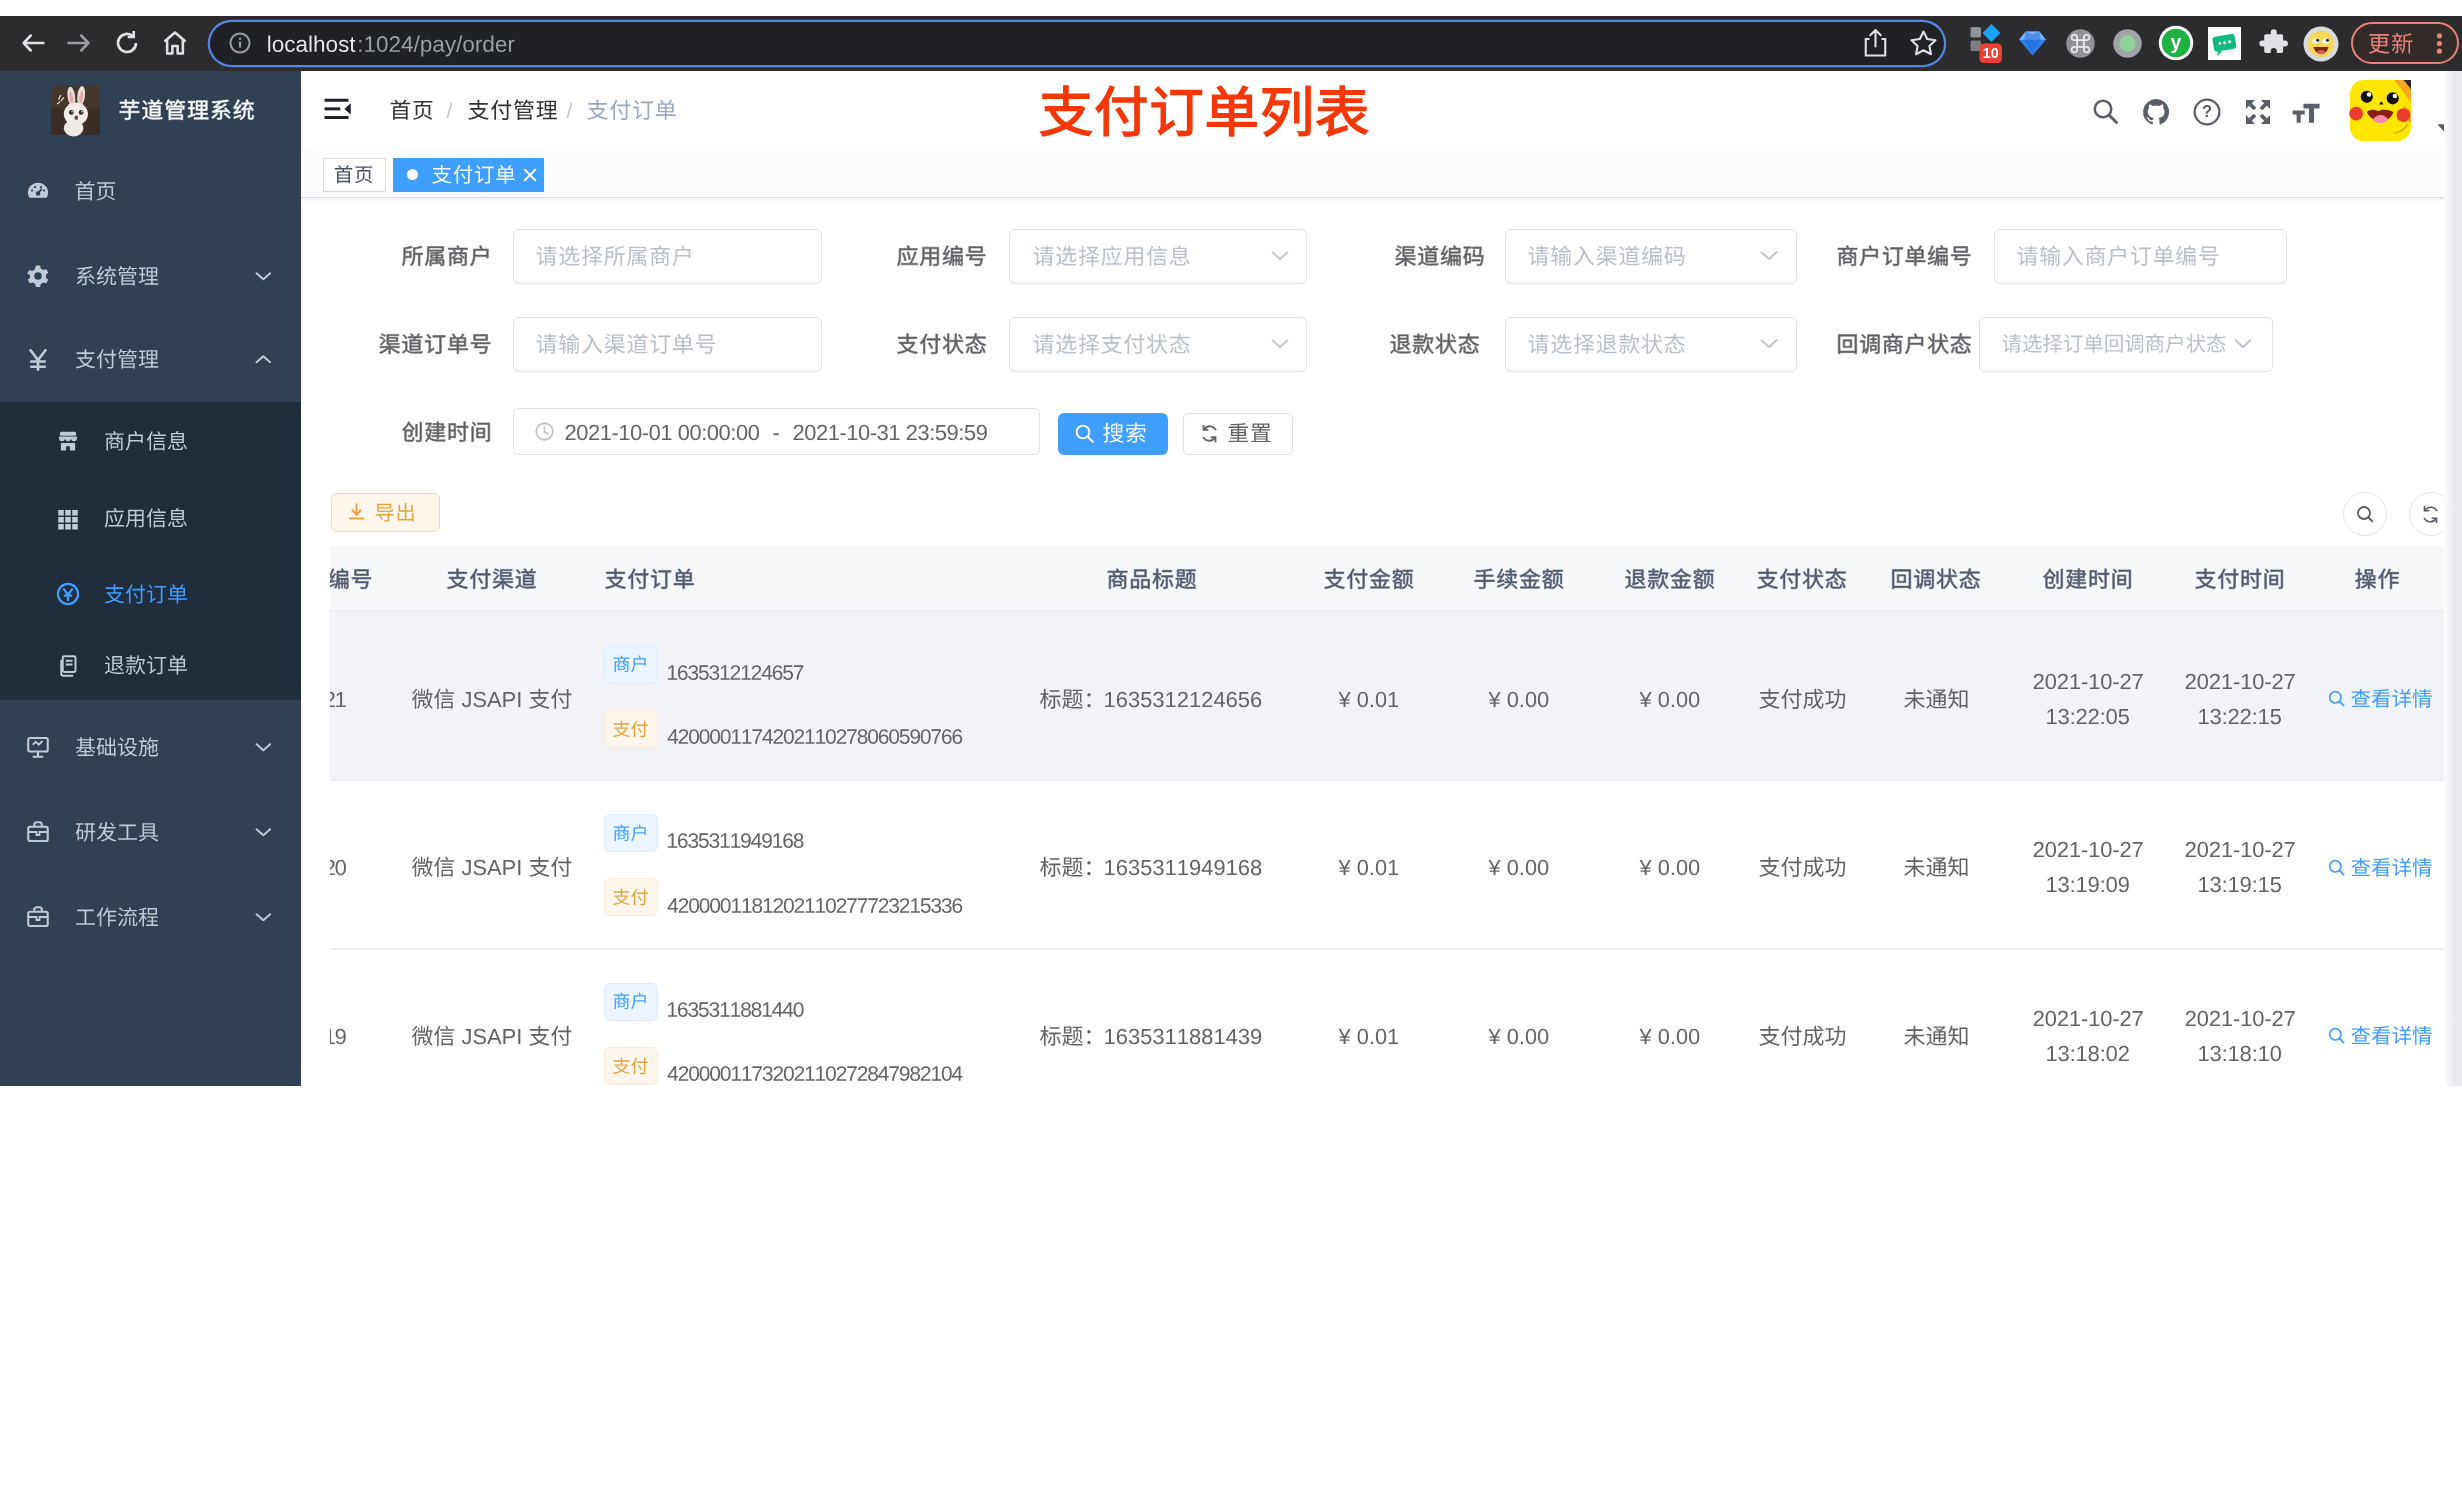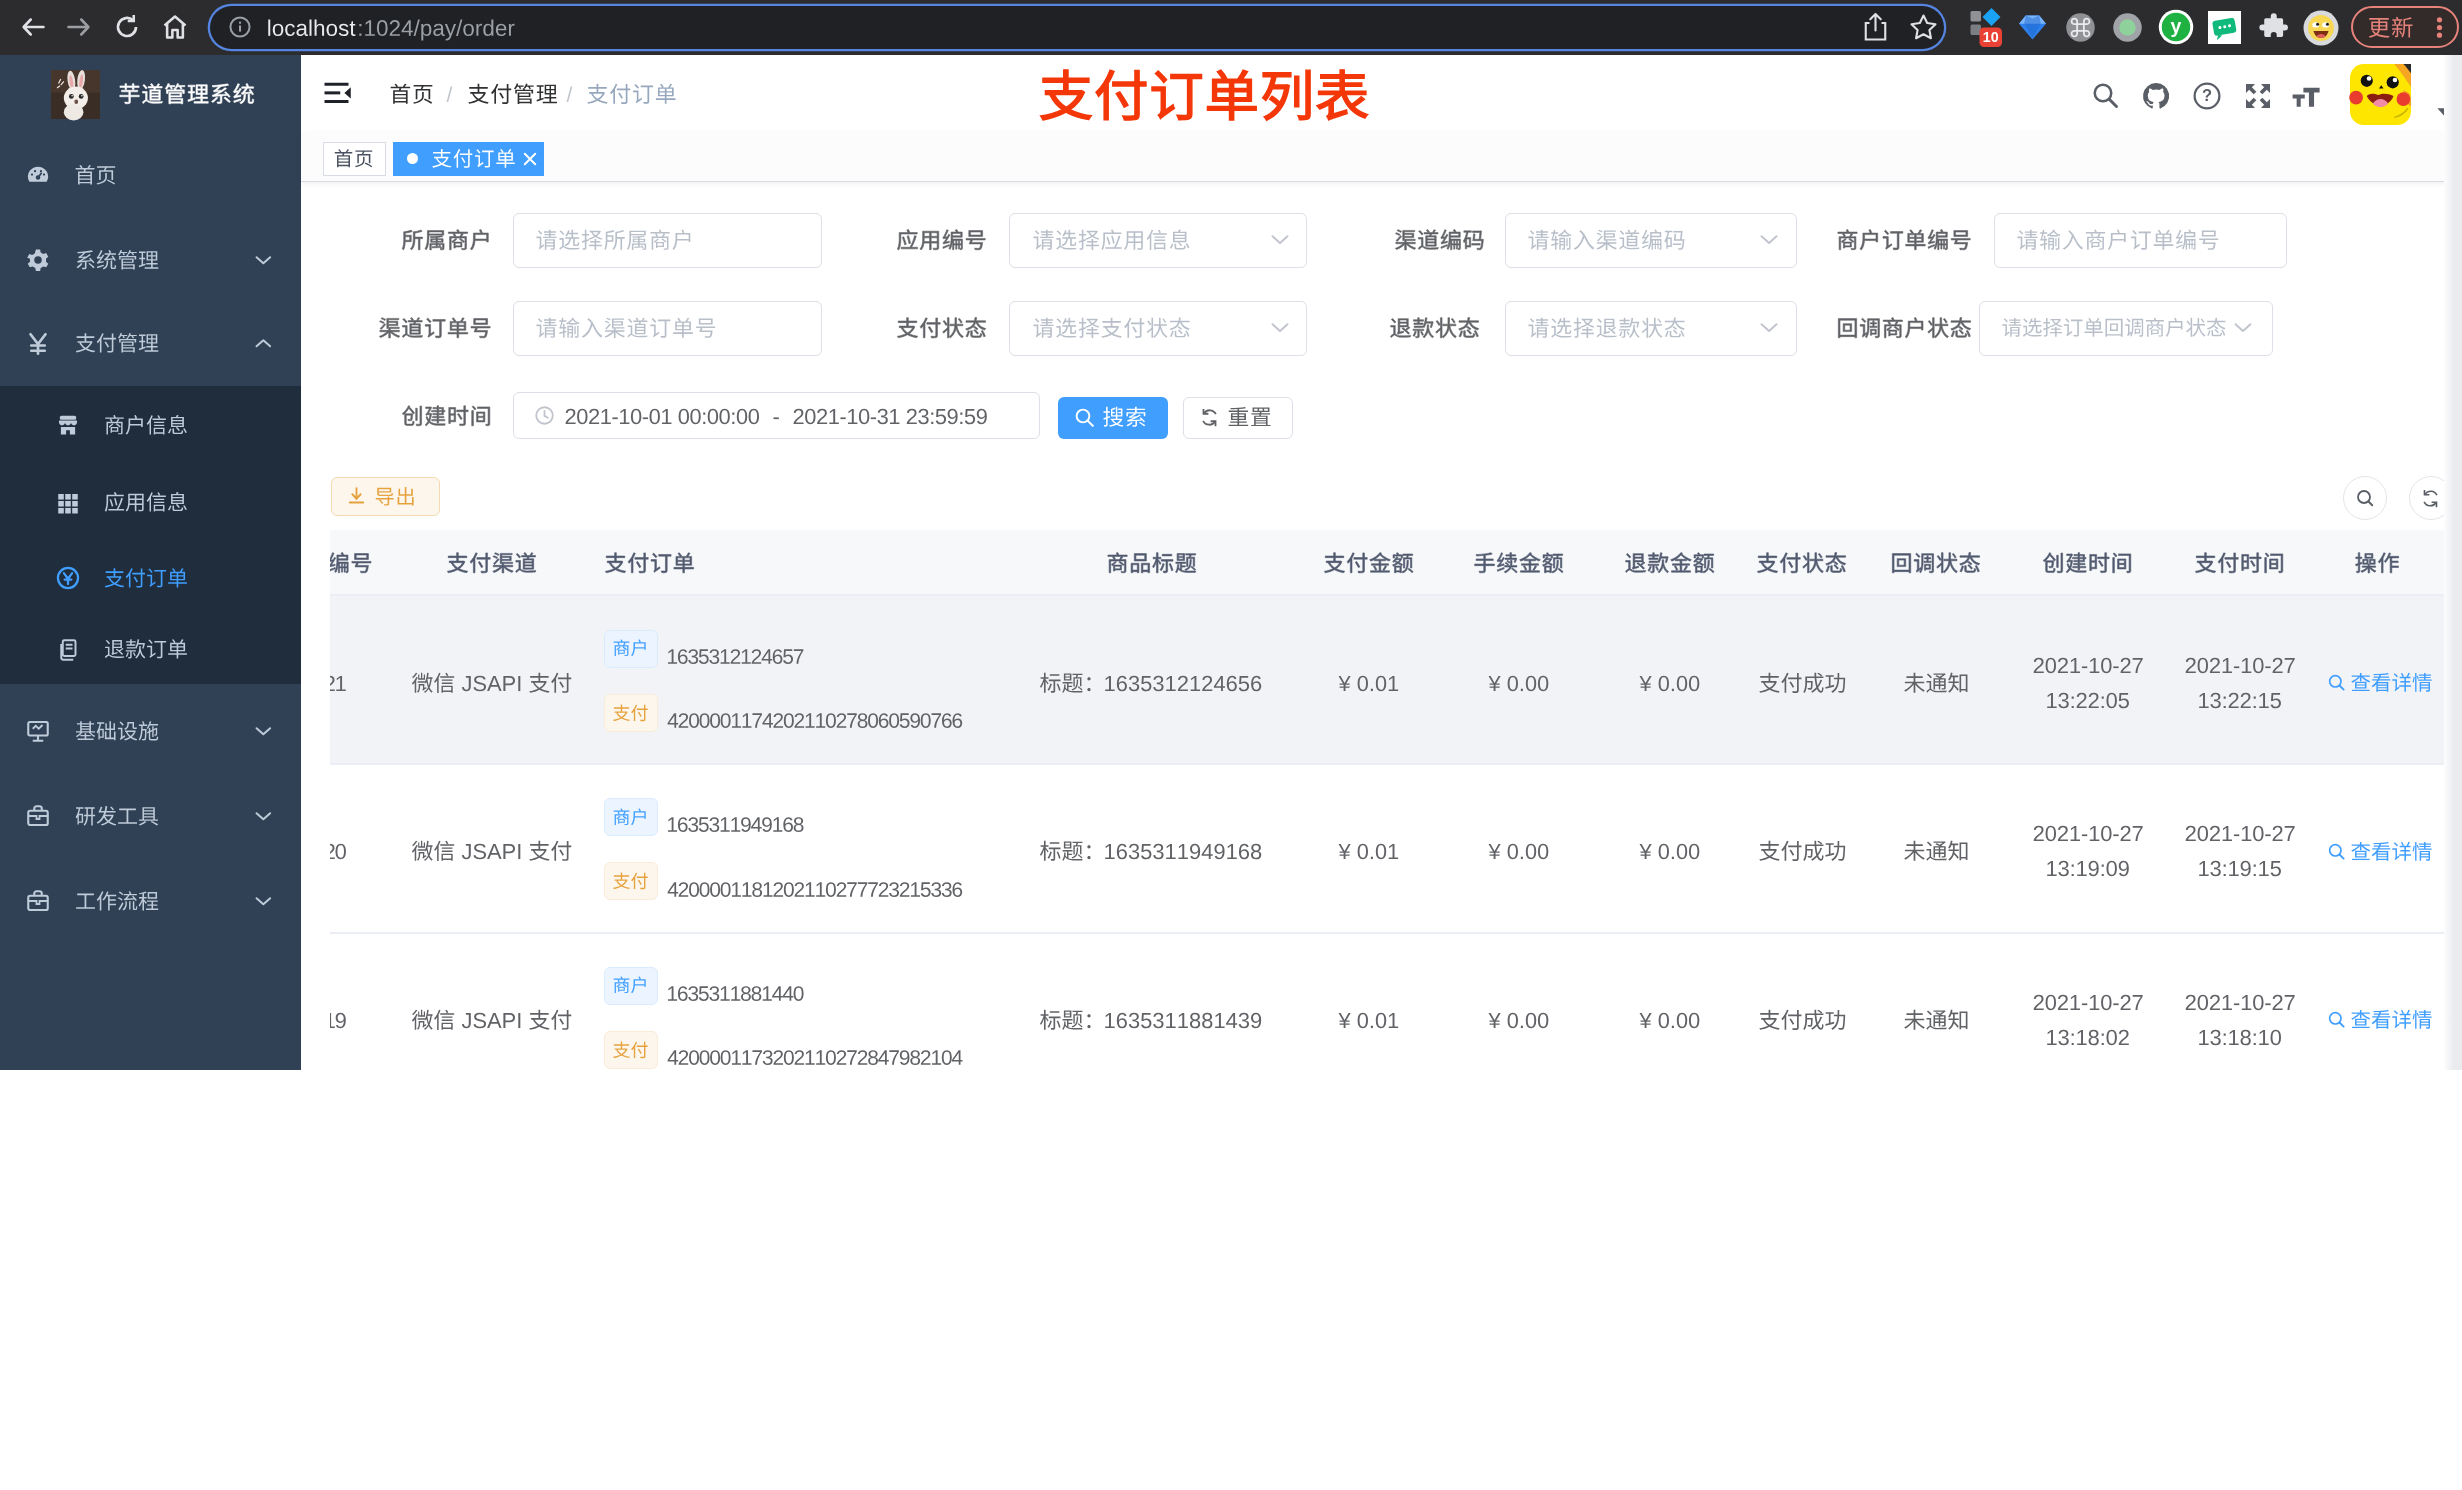--- a/index.html
+++ b/index.html
@@ -117,21 +117,21 @@
       <path id="gn529f" d="M38 182 56 105C163 134 307 175 443 214L434 285L273 242V650H419V722H51V650H199V222C138 206 82 192 38 182ZM597 824C597 751 596 680 594 611H426V539H591C576 295 521 93 307 -22C326 -36 351 -62 361 -81C590 47 649 273 665 539H865C851 183 834 47 805 16C794 3 784 0 763 0C741 0 685 1 623 6C637 -14 645 -46 647 -68C704 -71 762 -72 794 -69C828 -66 850 -58 872 -30C910 16 924 160 940 574C940 584 940 611 940 611H669C671 680 672 751 672 824Z"></path>
       <path id="gn672a" d="M459 839V676H133V602H459V429H62V355H416C326 226 174 101 34 39C51 24 76 -5 89 -24C221 44 362 163 459 296V-80H538V300C636 166 778 42 911 -25C924 -5 949 25 966 40C826 101 673 226 581 355H942V429H538V602H874V676H538V839Z"></path>
       <path id="gn901a" d="M65 757C124 705 200 632 235 585L290 635C253 681 176 751 117 800ZM256 465H43V394H184V110C140 92 90 47 39 -8L86 -70C137 -2 186 56 220 56C243 56 277 22 318 -3C388 -45 471 -57 595 -57C703 -57 878 -52 948 -47C949 -27 961 7 969 26C866 16 714 8 596 8C485 8 400 15 333 56C298 79 276 97 256 108ZM364 803V744H787C746 713 695 682 645 658C596 680 544 701 499 717L451 674C513 651 586 619 647 589H363V71H434V237H603V75H671V237H845V146C845 134 841 130 828 129C816 129 774 129 726 130C735 113 744 88 747 69C814 69 857 69 883 80C909 91 917 109 917 146V589H786C766 601 741 614 712 628C787 667 863 719 917 771L870 807L855 803ZM845 531V443H671V531ZM434 387H603V296H434ZM434 443V531H603V443ZM845 387V296H671V387Z"></path>
       <path id="gn77e5" d="M547 753V-51H620V28H832V-40H908V753ZM620 99V682H832V99ZM157 841C134 718 92 599 33 522C50 511 81 490 94 478C124 521 152 576 175 636H252V472V436H45V364H247C234 231 186 87 34 -21C49 -32 77 -62 86 -77C201 5 262 112 294 220C348 158 427 63 461 14L512 78C482 112 360 249 312 296C317 319 320 342 322 364H515V436H326L327 471V636H486V706H199C211 745 221 785 230 826Z"></path>
       <path id="gn67e5" d="M295 218H700V134H295ZM295 352H700V270H295ZM221 406V80H778V406ZM74 20V-48H930V20ZM460 840V713H57V647H379C293 552 159 466 36 424C52 410 74 382 85 364C221 418 369 523 460 642V437H534V643C626 527 776 423 914 372C925 391 947 420 964 434C838 473 702 556 615 647H944V713H534V840Z"></path>
       <path id="gn770b" d="M332 214H768V144H332ZM332 267V335H768V267ZM332 92H768V18H332ZM826 832C666 800 362 785 118 783C125 767 132 742 133 725C220 725 314 727 408 731C401 708 394 685 386 662H132V602H364C354 577 343 552 330 527H59V465H296C233 359 147 267 33 202C49 187 71 160 81 143C150 184 209 234 260 291V-82H332V-42H768V-82H843V395H340C355 418 369 441 382 465H941V527H413C425 552 436 577 446 602H883V662H468L491 735C635 744 773 758 874 778Z"></path>
       <path id="gn8be6" d="M107 768C161 722 229 657 262 615L312 670C280 711 210 773 155 817ZM454 811C488 760 525 692 539 649L608 678C593 721 555 786 520 836ZM187 -60V-59C202 -39 229 -17 391 111C383 125 372 153 365 174L266 99V526H40V453H195V91C195 42 164 9 146 -6C159 -17 180 -44 187 -60ZM826 843C804 784 767 704 732 648H399V579H630V441H430V372H630V231H375V160H630V-79H705V160H953V231H705V372H899V441H705V579H931V648H812C842 698 875 761 902 817Z"></path>
       <path id="gn60c5" d="M152 840V-79H220V840ZM73 647C67 569 51 458 27 390L86 370C109 445 125 561 129 640ZM229 674C250 627 273 564 282 526L335 552C325 588 301 648 279 694ZM446 210H808V134H446ZM446 267V342H808V267ZM590 840V762H334V704H590V640H358V585H590V516H304V458H958V516H664V585H903V640H664V704H928V762H664V840ZM376 400V-79H446V77H808V5C808 -7 803 -11 790 -12C776 -13 728 -13 677 -11C686 -29 696 -57 699 -76C770 -76 815 -76 843 -64C871 -53 879 -33 879 4V400Z"></path>
     </defs>
   </svg>
-<div style="left:0;top:0;width:2462px;height:1070px;overflow:hidden">
+<div style="left:0;top:16px;width:2462px;height:1070px;overflow:hidden">
 <div style="position:absolute;left:0;top:0;width:2462px;height:55px;background:#2c2c2e"></div>
     <svg class="t" style="left:18px;top:12px;" width="30" height="30" viewBox="0 0 40 40">
       <g stroke="#dfe1e5" stroke-width="3.4" fill="none" stroke-linecap="round" stroke-linejoin="round">
         <path d="M34 20H8M17 10L7.5 20L17 30"></path>
       </g>
     </svg>
     <svg class="t" style="left:64px;top:12px;" width="30" height="30" viewBox="0 0 40 40">
       <g stroke="#9b9ea2" stroke-width="3.4" fill="none" stroke-linecap="round" stroke-linejoin="round">
         <path d="M6 20H32M23 10L32.5 20L23 30"></path>
       </g>

